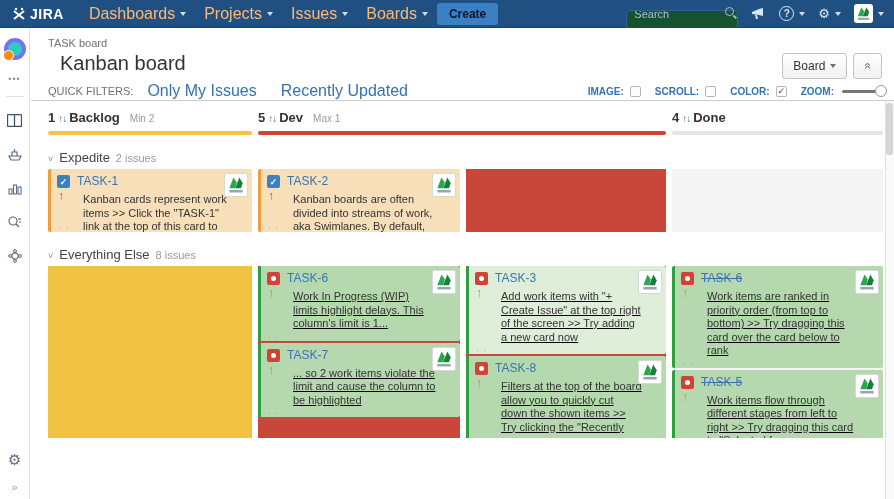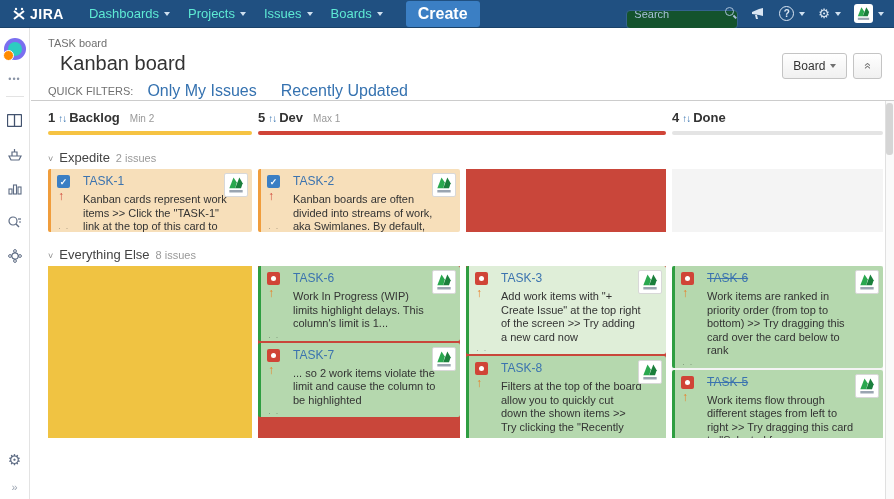--- a/index.html
+++ b/index.html
@@ -3,23 +3,23 @@
 <meta charset="utf-8">
 <style>
   * { margin:0; padding:0; box-sizing:border-box; }
   html,body { width:894px; height:499px; overflow:hidden; background:#fff;
     font-family:"Liberation Sans", sans-serif; }
 
   
   .navbar { position:absolute; left:0; top:0; width:894px; height:28px; background:#205081;
     display:flex; align-items:center; padding:0 10px 0 12px; border-bottom:1px solid #1a4269; }
   .logo { display:flex; align-items:center; gap:4px; color:#fff; font-weight:bold; font-size:14px; letter-spacing:.5px; margin-right:16px; }
-  .navitem { color:#5eead4; font-size:13px; margin:0 9px; cursor:pointer; display:inline-flex; align-items:center; }
+  .navitem { color:#fdba74; font-size:16px; margin:0 9px; cursor:pointer; display:inline-flex; align-items:center; }
   .caret { display:inline-block; width:0; height:0; border-left:3.5px solid transparent; border-right:3.5px solid transparent; border-top:4px solid #cfe0f0; margin-left:5px; }
-  .create-btn { background:#3b7fc4; color:#ffffff; font-size:16px; font-weight:bold; border:none; border-radius:3px; padding:4px 12px; margin-left:14px; cursor:pointer; }
+  .create-btn { background:#3b7fc4; color:#0f172a; font-size:12px; font-weight:bold; border:none; border-radius:3px; padding:4px 12px; cursor:pointer; }
   .nav-right { margin-left:auto; display:flex; align-items:center; gap:13px; }
   .searchbox { position:relative; width:112px; height:19px; }
   .searchbox input { width:100%; height:100%; background:#14532d; border:1px solid #35628f; border-radius:4px;
     color:#cfe0f0; font-size:11px; padding:0 18px 10px 7px; outline:none; font-family:"Liberation Sans",sans-serif;}
   .searchbox input::placeholder { color:#a8c0d8; }
   .mag { position:absolute; right:4px; top:3px; width:9px; height:9px; border:1.5px solid #a8c0d8; border-radius:50%; }
   .mag::after { content:""; position:absolute; left:7px; top:8px; width:4px; height:1.5px; background:#a8c0d8; transform:rotate(45deg); }
   .nav-ic { color:#d9e5f2; font-size:13px; display:inline-flex; align-items:center; cursor:pointer; }
   .help-circ { width:15px; height:15px; border-radius:50%; border:1.5px solid #d9e5f2; color:#d9e5f2;
     font-size:10px; font-weight:bold; display:inline-flex; align-items:center; justify-content:center; }
@@ -76,35 +76,35 @@
   .swim-chev { font-size:9px; color:#888; margin-right:6px; }
   .swim-name { font-size:13px; color:#444; }
   .swim-count { font-size:11px; color:#999; margin-left:6px; }
 
   .cells { align-items:stretch; }
   .cell { position:relative; overflow:hidden; }
   .cell.red { background:#c9463a; }
   .cell.graycell { background:#f4f4f4; }
   .cell.yellowcell { background:#f0c342; }
   .row-exp { height:63px; }
-  .row-ee { height:172px; }
+  .row-ee { height:172px;text-decoration:underline; }
 
   
   .card { position:relative; border-radius:2px; margin-bottom:2px; padding:5px 4px 10px 6px; cursor:pointer; overflow:hidden; }
   .card.fill { height:100%; margin-bottom:0; }
   .card.orange { background:#f7dfba; border-left:3px solid #f09d3c; }
   .card.green { background:#b5d8ae; border-left:3px solid #2e9e41; }
   .card.lightgreen { background:#dfeed8; border-left:3px solid #2e9e41; }
   .card::after { content:"· ·"; position:absolute; left:7px; bottom:-1px; font-size:9px; color:rgba(0,0,0,.30); letter-spacing:1px; }
   .ticon { position:absolute; left:6px; top:6px; width:13px; height:13px; border-radius:2px; display:flex; align-items:center; justify-content:center; }
   .ticon.task { background:#3b7fc4; }
   .ticon.task::after { content:"✓"; color:#fff; font-size:9px; font-weight:bold; }
   .ticon.bug { background:#d04437; }
   .ticon.bug::after { content:""; width:5px; height:5px; border-radius:50%; background:#fff; }
-  .key { position:absolute; left:32px; top:5px; font-size:12px; color:#3b73af; text-decoration:none; cursor:pointer; }
+  .key { position:absolute; left:26px; top:5px; font-size:12px; color:#3b73af; text-decoration:none; cursor:pointer; }
   .key.strike { text-decoration:line-through; }
   .prio { position:absolute; left:7px; top:21px; font-size:12px; font-weight:bold; line-height:12px; }
   .prio.red { color:#d04437; }
   .prio.orange { color:#ea7d24; }
   .cavatar { position:absolute; right:4px; top:4px; width:24px; height:24px; background:#fff; border:1px solid #d8d8d8; border-radius:2px;
     display:flex; align-items:center; justify-content:center; overflow:hidden; }
   .ctext { margin:19px 20px 0 26px; font-size:11px; line-height:13.5px; color:#333; }
 </style>
 </head>
 <body>
@@ -225,20 +225,32 @@
         </button>
       <button class="btn">
           <span class="collapse-glyph">»</span>
         </button>
     </span>
   </div>
   <div class="filters-row">
     <span class="qf-label">QUICK FILTERS:</span>
     <span class="qf-link">Only My Issues</span>
     <span class="qf-link">Recently Updated</span>
+    <span class="toggles">
+      <span class="tg-label">IMAGE:</span>
+      <span class="cb"></span>
+      <span class="tg-label">SCROLL:</span>
+      <span class="cb"></span>
+      <span class="tg-label">COLOR:</span>
+      <span class="cb">✓</span>
+      <span class="tg-label">ZOOM:</span>
+      <span class="zoom-track">
+          <span class="zoom-thumb"></span>
+        </span>
+    </span>
   </div>
 
   <div class="board">
 
     <div class="cols-grid">
       <div class="colhdr">
         <span class="col-count">1</span>
         <span class="col-sort">↑↓</span>
         <span class="col-name">Backlog</span>
         <span class="col-constraint">Min 2</span>

